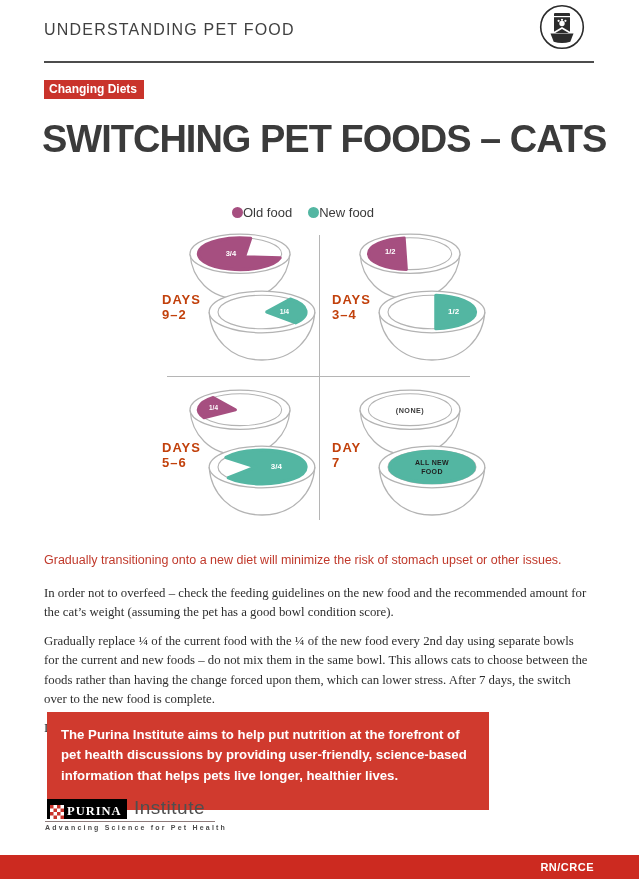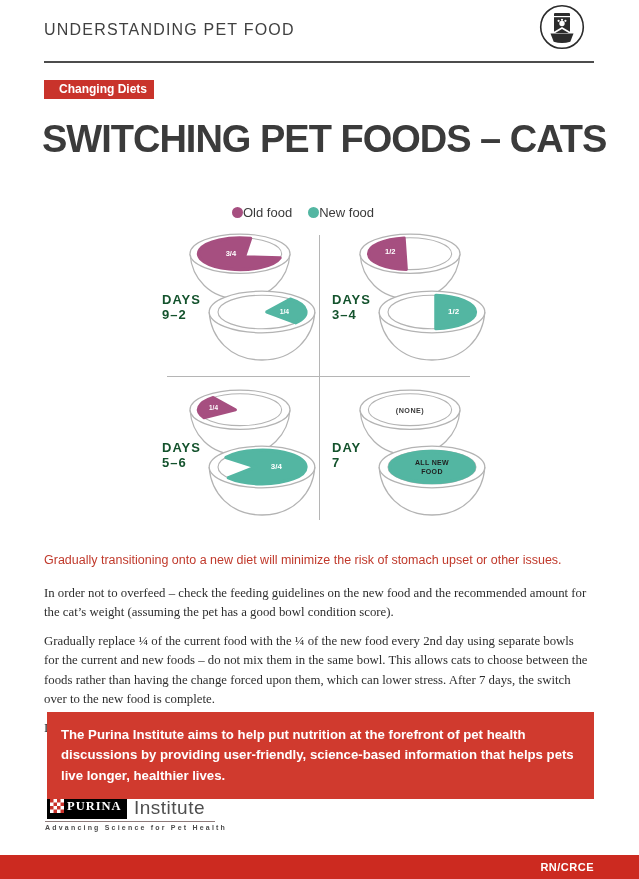--- a/index.html
+++ b/index.html
@@ -10,67 +10,67 @@
   
   .header-title{
     position:absolute;left:44px;top:21px;font-size:16px;font-weight:500;
     letter-spacing:1.2px;color:#404040;
   }
   .header-icon{position:absolute;left:538px;top:3px;width:48px;height:48px;}
   .header-rule{position:absolute;left:44px;top:61px;width:550px;height:2px;background:#4c4c4c;}
   
   .badge{
     position:absolute;left:44px;top:80px;background:var(--accent-red);
-    color:#fff;font-size:12px;font-weight:700;padding:2px 7px 3px 15px;
+    color:#fff;font-size:12px;font-weight:700;padding:2px 7px 3px 5px;
   }
   .main-title{
     position:absolute;left:42px;top:118px;font-size:38px;font-weight:700;
     letter-spacing:-1px;color:#3b3b3b;white-space:nowrap;
   }
   
   .legend{position:absolute;left:232px;top:205px;display:flex;align-items:center;}
   .legend .dot{width:11px;height:11px;border-radius:50%;display:inline-block;}
   .legend .dot.old{background:var(--old-food);}
   .legend .dot.new{background:var(--new-food);}
   .legend .lbl{font-size:13px;color:#3a3a3a;}
   .legend .gap{width:16px;}
   
   .divider-v{position:absolute;left:319px;top:235px;width:1px;height:285px;background:#b5b5b5;}
   .divider-h{position:absolute;left:167px;top:376px;width:303px;height:1px;background:#b5b5b5;}
   .qlabel{
     position:absolute;font-size:13px;font-weight:700;letter-spacing:1px;
-    color:#14532d;line-height:1.18;
+    color:#c2410c;line-height:1.18;
   }
   .bowl{position:absolute;}
   .rim,.bodyline,.inner{fill:#fff;stroke:var(--bowl-outline);stroke-width:1.6;}
   .inner{stroke-width:1.4;}
   .pie-old{fill:var(--old-food);stroke:var(--old-food);stroke-width:4;stroke-linejoin:round;}
   .pie-new{fill:var(--new-food);stroke:var(--new-food);stroke-width:4;stroke-linejoin:round;}
   .pie-label{fill:#ffffff;font-family:"Liberation Sans",sans-serif;font-size:10px;font-weight:700;text-anchor:middle;}
   .pie-label.small{font-size:8.5px;}
   .bowl-note{fill:#3a3a3a;font-family:"Liberation Sans",sans-serif;font-size:9.5px;font-weight:600;letter-spacing:.6px;text-anchor:middle;}
   .allnew{fill:#1f1f1f;font-family:"Liberation Sans",sans-serif;font-size:8.8px;font-weight:700;letter-spacing:.4px;text-anchor:middle;}
   
   .statement{
     position:absolute;left:44px;top:553px;width:552px;font-size:12.5px;
     color:var(--statement-red);
   }
   .paragraphs{position:absolute;left:44px;top:584px;width:546px;
     font-family:"Liberation Serif",serif;font-size:12.8px;line-height:1.52;color:#2e2e2e;}
   .paragraphs p{margin:0 0 9px 0;}
   
   .callout{
-    position:absolute;left:47px;top:712px;width:547px;box-sizing:border-box;
+    position:absolute;left:47px;top:712px;width:442px;box-sizing:border-box;
     background:var(--callout-red);color:#ffffff;font-size:13.2px;font-weight:700;
-    line-height:1.55;padding:13px 20px 13px 14px;
+    line-height:1.55;padding:13px 20px 24px 14px;
   }
   
   .brand-box{
     position:absolute;left:47px;top:799px;height:20px;background:#000;
-    display:flex;align-items:flex-start;padding:0 5px 0 3px;gap:3px;
+    display:flex;align-items:flex-end;padding:0 5px 0 3px;gap:3px;
   }
   .brand-word{color:#fff;font-family:"Liberation Serif",serif;font-size:12.5px;font-weight:700;letter-spacing:1px;}
   .brand-suffix{position:absolute;left:134px;top:797px;font-size:19px;color:#4f4f4f;letter-spacing:.5px;}
   .tagline-rule{position:absolute;left:45px;top:821px;width:170px;height:1px;background:#8d7b7b;}
   .tagline{
     position:absolute;left:45px;top:824px;font-size:7px;font-weight:700;
     letter-spacing:2.2px;color:#4c4c4c;white-space:nowrap;
   }
   .bottom-bar{
     position:absolute;left:0;top:855px;width:639px;height:24px;background:var(--bar-red);

